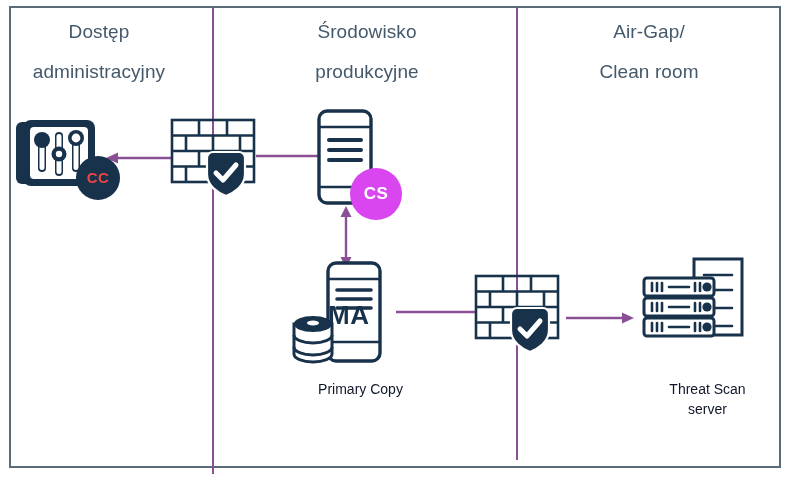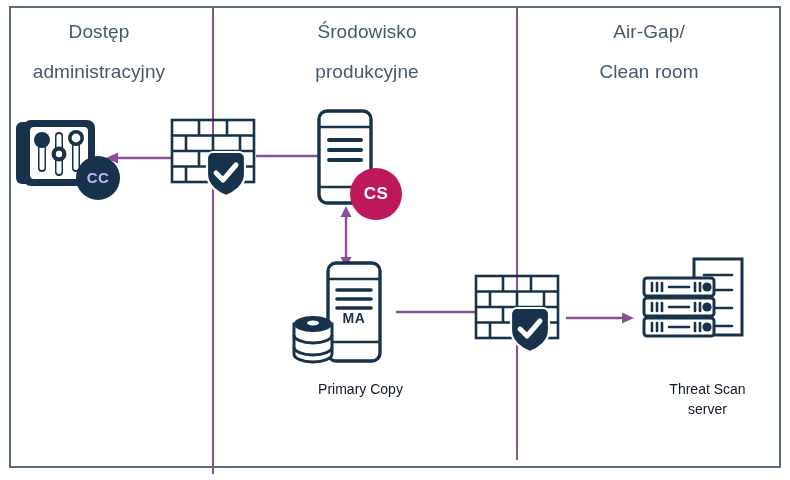--- a/index.html
+++ b/index.html
@@ -128,21 +128,21 @@
       <circle cx="45" cy="38" r="7.5" fill="#17324a"></circle>
       <circle cx="45" cy="38" r="3.2" fill="#ffffff"></circle>
 
       <rect x="58" y="22" width="8" height="34" rx="4" fill="#17324a"></rect>
       <rect x="59.5" y="26" width="5" height="28" rx="2.5" fill="#ffffff"></rect>
       <circle cx="62" cy="22" r="8" fill="#17324a"></circle>
       <circle cx="62" cy="22" r="4.4" fill="#ffffff"></circle>
     </svg>
     
     <div style="position:absolute; left:62px; top:40px; width:44px; height:44px;
-                border-radius:50%; background:#17324a; color:#c4b5fd;
+                border-radius:50%; background:#17324a; color:#ef4444;
                 font-size:15px; font-weight:bold; line-height:44px;
                 text-align:center; letter-spacing:0.4px;">CC</div>
   </div>
 
   <div class="node" style="left:168px; top:116px;">
     <svg width="92" height="84" viewBox="0 0 92 84">
       <g stroke="#17324a" stroke-width="2.6" fill="none">
         <rect x="4" y="4" width="82" height="62"></rect>
         <line x1="4" y1="19.5" x2="86" y2="19.5"></line>
         <line x1="4" y1="35" x2="86" y2="35"></line>
@@ -174,21 +174,21 @@
       <line x1="3" y1="19" x2="55" y2="19" stroke="#17324a" stroke-width="2.6"></line>
       <line x1="3" y1="79" x2="55" y2="79" stroke="#17324a" stroke-width="2.6"></line>
       <g stroke="#17324a" stroke-width="4" stroke-linecap="round">
         <line x1="13" y1="32" x2="45" y2="32"></line>
         <line x1="13" y1="42" x2="45" y2="42"></line>
         <line x1="13" y1="52" x2="45" y2="52"></line>
       </g>
     </svg>
     
     <div style="position:absolute; left:34px; top:60px; width:52px; height:52px;
-                border-radius:50%; background:#be185d; color:#ffffff;
+                border-radius:50%; background:#d946ef; color:#ffffff;
                 font-size:17px; font-weight:bold; line-height:52px;
                 text-align:center; letter-spacing:0.4px;">CS</div>
   </div>
 
   <div class="node" style="left:290px; top:260px;">
     <svg width="105" height="106" viewBox="0 0 105 106">
 
       <rect x="38" y="3" width="52" height="98" rx="8" fill="#ffffff" stroke="#17324a" stroke-width="3.4"></rect>
       <line x1="38" y1="19" x2="90" y2="19" stroke="#17324a" stroke-width="2.6"></line>
       <line x1="38" y1="82" x2="90" y2="82" stroke="#17324a" stroke-width="2.6"></line>
@@ -202,22 +202,22 @@
         <path d="M4 64 v30 c0 4.5 8.5 8 19 8 s19 -3.5 19 -8 v-30 z"></path>
       </g>
       <ellipse cx="23" cy="64" rx="19" ry="8" fill="#17324a"></ellipse>
       <ellipse cx="23" cy="63" rx="6" ry="2.6" fill="#ffffff"></ellipse>
       <g fill="none" stroke="#17324a" stroke-width="3">
         <path d="M4 75 c0 4.5 8.5 8 19 8 s19 -3.5 19 -8"></path>
         <path d="M4 87 c0 4.5 8.5 8 19 8 s19 -3.5 19 -8"></path>
       </g>
     </svg>
     
-    <div style="position:absolute; left:38px; top:50px; width:52px;
-                text-align:center; color:#17324a; font-size:14px;
+    <div style="position:absolute; left:38px; top:40px; width:52px;
+                color:#17324a; font-size:26px;
                 font-weight:bold; letter-spacing:0.5px;">MA</div>
   </div>
 
   <div class="caption caption-primary">Primary Copy</div>
 
   <div class="node" style="left:472px; top:272px;">
     <svg width="92" height="84" viewBox="0 0 92 84">
       <g stroke="#17324a" stroke-width="2.6" fill="none">
         <rect x="4" y="4" width="82" height="62"></rect>
         <line x1="4" y1="19.5" x2="86" y2="19.5"></line>

